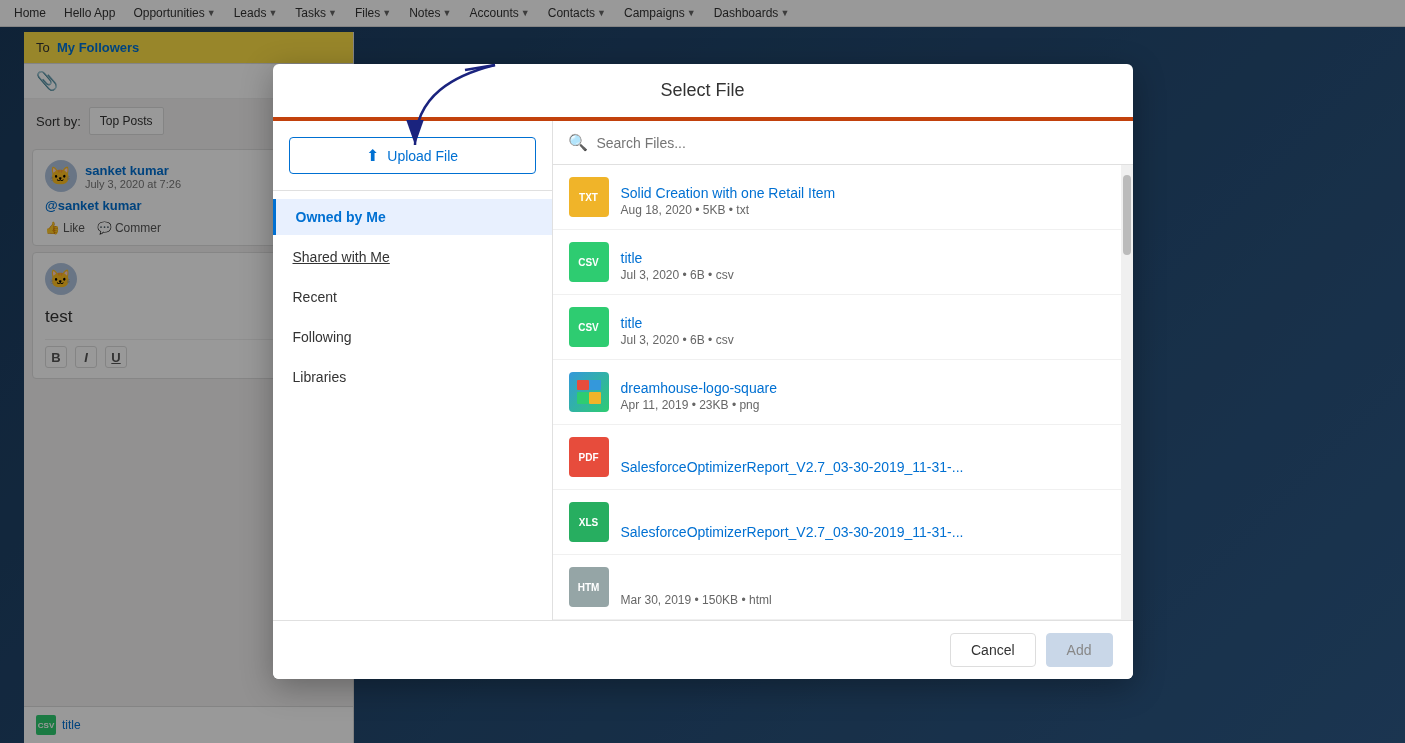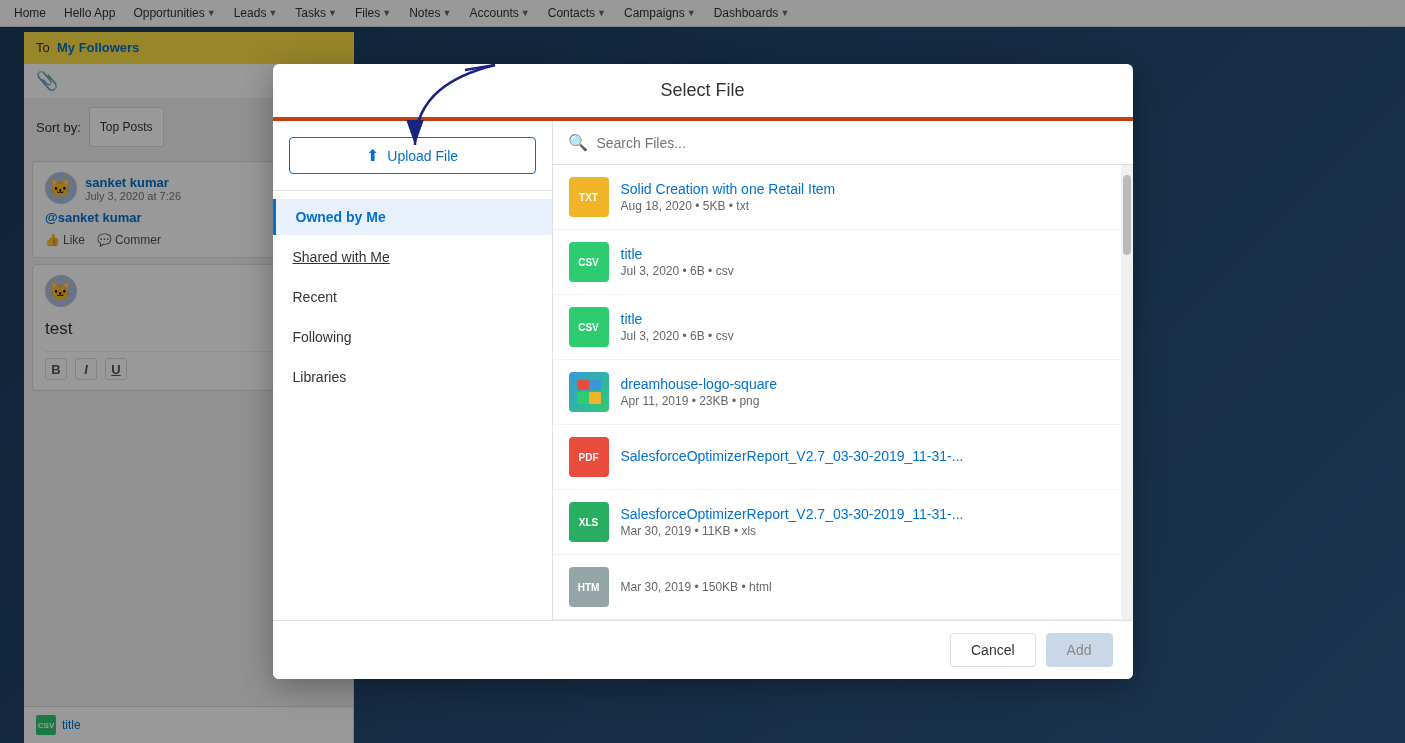--- a/index.html
+++ b/index.html
@@ -82,21 +82,21 @@
       font-size: 13px;
       color: #333;
       display: flex;
       align-items: center;
       gap: 8px;
     }
     .sort-btn {
       background: #fff;
       border: 1px solid #ddd;
       border-radius: 2px;
-      padding: 12px 10px;
+      padding: 6px 10px;
       font-size: 12px;
       color: #333;
       cursor: pointer;
     }
     .post-item {
       background: #fff;
       margin: 6px 8px;
       border-radius: 4px;
       padding: 10px 12px;
       border: 1px solid #e0e0e0;
@@ -318,21 +318,21 @@
       font-size: 14px;
       color: #333;
       flex: 1;
     }
     .file-list {
       flex: 1;
       overflow-y: auto;
     }
     .file-item {
       display: flex;
-      align-items: center;
+      align-items: flex-end;
       padding: 12px 16px;
       border-bottom: 1px solid #f0f0f0;
       cursor: pointer;
       gap: 12px;
     }
     .file-icon {
       width: 40px;
       height: 40px;
       border-radius: 4px;
       display: flex;
@@ -621,21 +621,20 @@
               <div class="file-item">
       <div class="file-icon pdf">PDF</div>
       <div class="file-info">
         <div class="file-name">SalesforceOptimizerReport_V2.7_03-30-2019_11-31-...</div>
       </div>
     </div>
               <div class="file-item">
       <div class="file-icon xls">XLS</div>
       <div class="file-info">
         <div class="file-name">SalesforceOptimizerReport_V2.7_03-30-2019_11-31-...</div>
-        <div class="file-meta">Mar 30, 2019 • 11KB • xls</div>
       </div>
     </div>
               <div class="file-item">
       <div class="file-icon htm">HTM</div>
       <div class="file-info">
         <div class="file-meta">Mar 30, 2019 • 150KB • html</div>
       </div>
     </div>
             </div>
           <div class="scrollbar-track">

